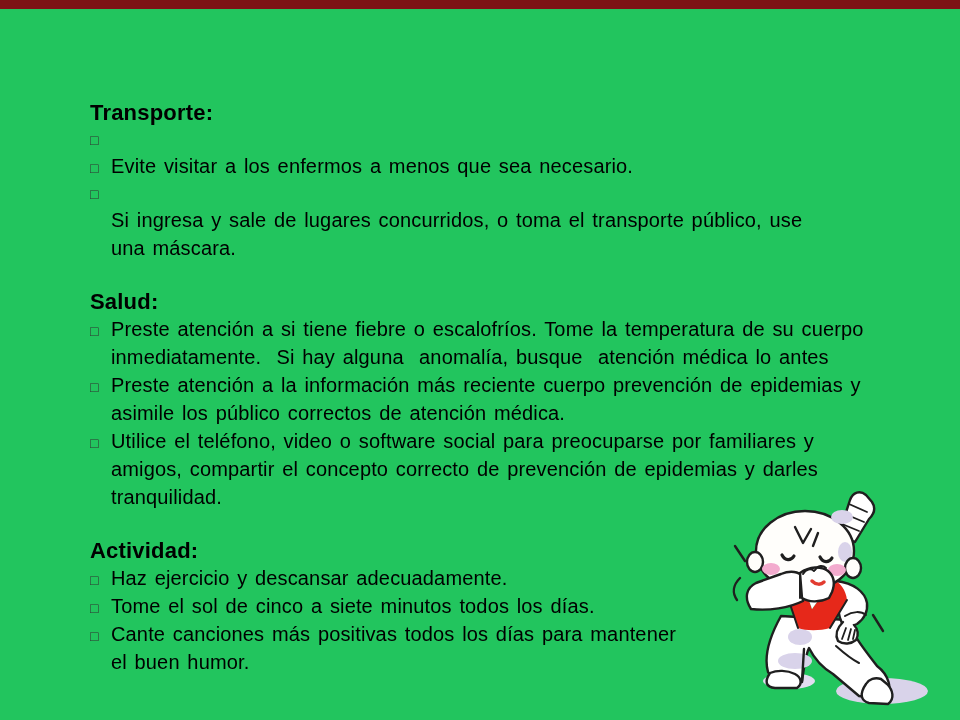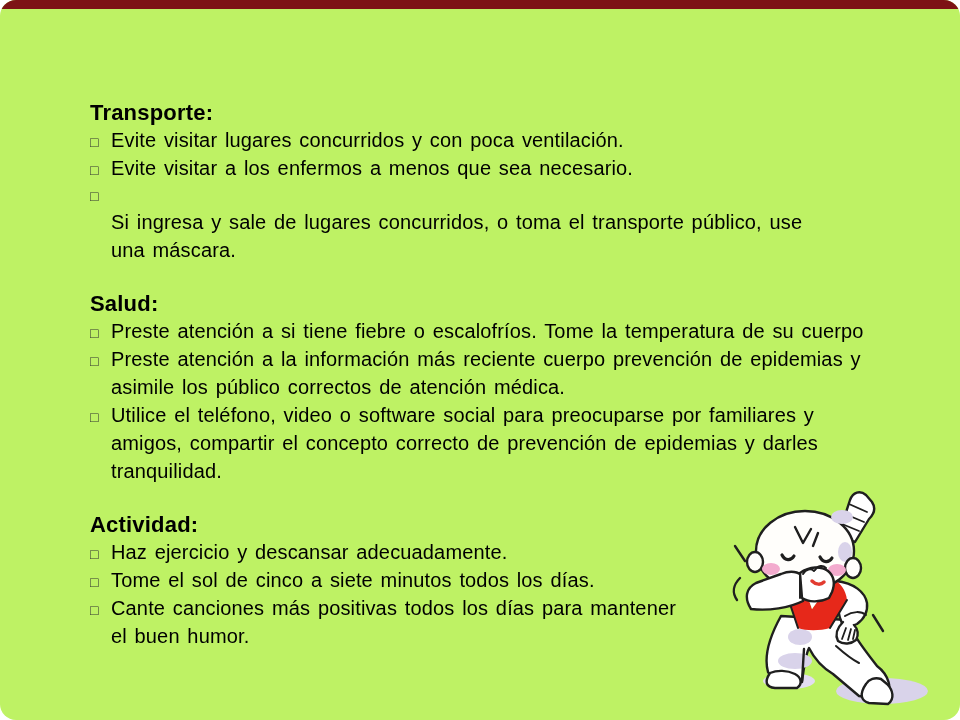--- a/index.html
+++ b/index.html
@@ -42,30 +42,29 @@
     word-spacing:2px; letter-spacing:0.15px;
   }
   .illus {
     position:absolute; left:698px; top:488px;
     width:262px; height:230px;
   }
 </style>
 </head>
 <body>
 
-<div class="slide" style="background: #bef264; border-radius: 16px;">
+<div class="slide" style="background: #22c55e;">
   <div class="top-bar" style="background: rgb(125, 19, 21);"></div>
 
   <div class="content" id="sections-root">
     <section class="sec">
       <h2 class="sec-heading">Transporte:</h2>
       <div class="sec-lines">
     <div class="line">
       <span class="bullet">□</span>
-      <span class="line-text">Evite visitar lugares concurridos y con poca ventilación.</span>
     </div>
 
     <div class="line">
       <span class="bullet">□</span>
       <span class="line-text">Evite visitar a los enfermos a menos que sea necesario.</span>
     </div>
 
     <div class="line">
       <span class="bullet">□</span>
     </div>
@@ -83,20 +82,24 @@
     </section>
 
     <section class="sec">
       <h2 class="sec-heading">Salud:</h2>
       <div class="sec-lines">
     <div class="line">
       <span class="bullet">□</span>
       <span class="line-text">Preste atención a si tiene fiebre o escalofríos. Tome la temperatura de su cuerpo</span>
     </div>
 
+    <div class="line cont">
+      <span class="bullet">□</span>
+      <span class="line-text">inmediatamente.  Si hay alguna  anomalía, busque  atención médica lo antes</span>
+    </div>
 
 
     <div class="line">
       <span class="bullet">□</span>
       <span class="line-text">Preste atención a la información más reciente cuerpo prevención de epidemias y</span>
     </div>
 
     <div class="line cont">
       <span class="bullet">□</span>
       <span class="line-text">asimile los público correctos de atención médica.</span>

